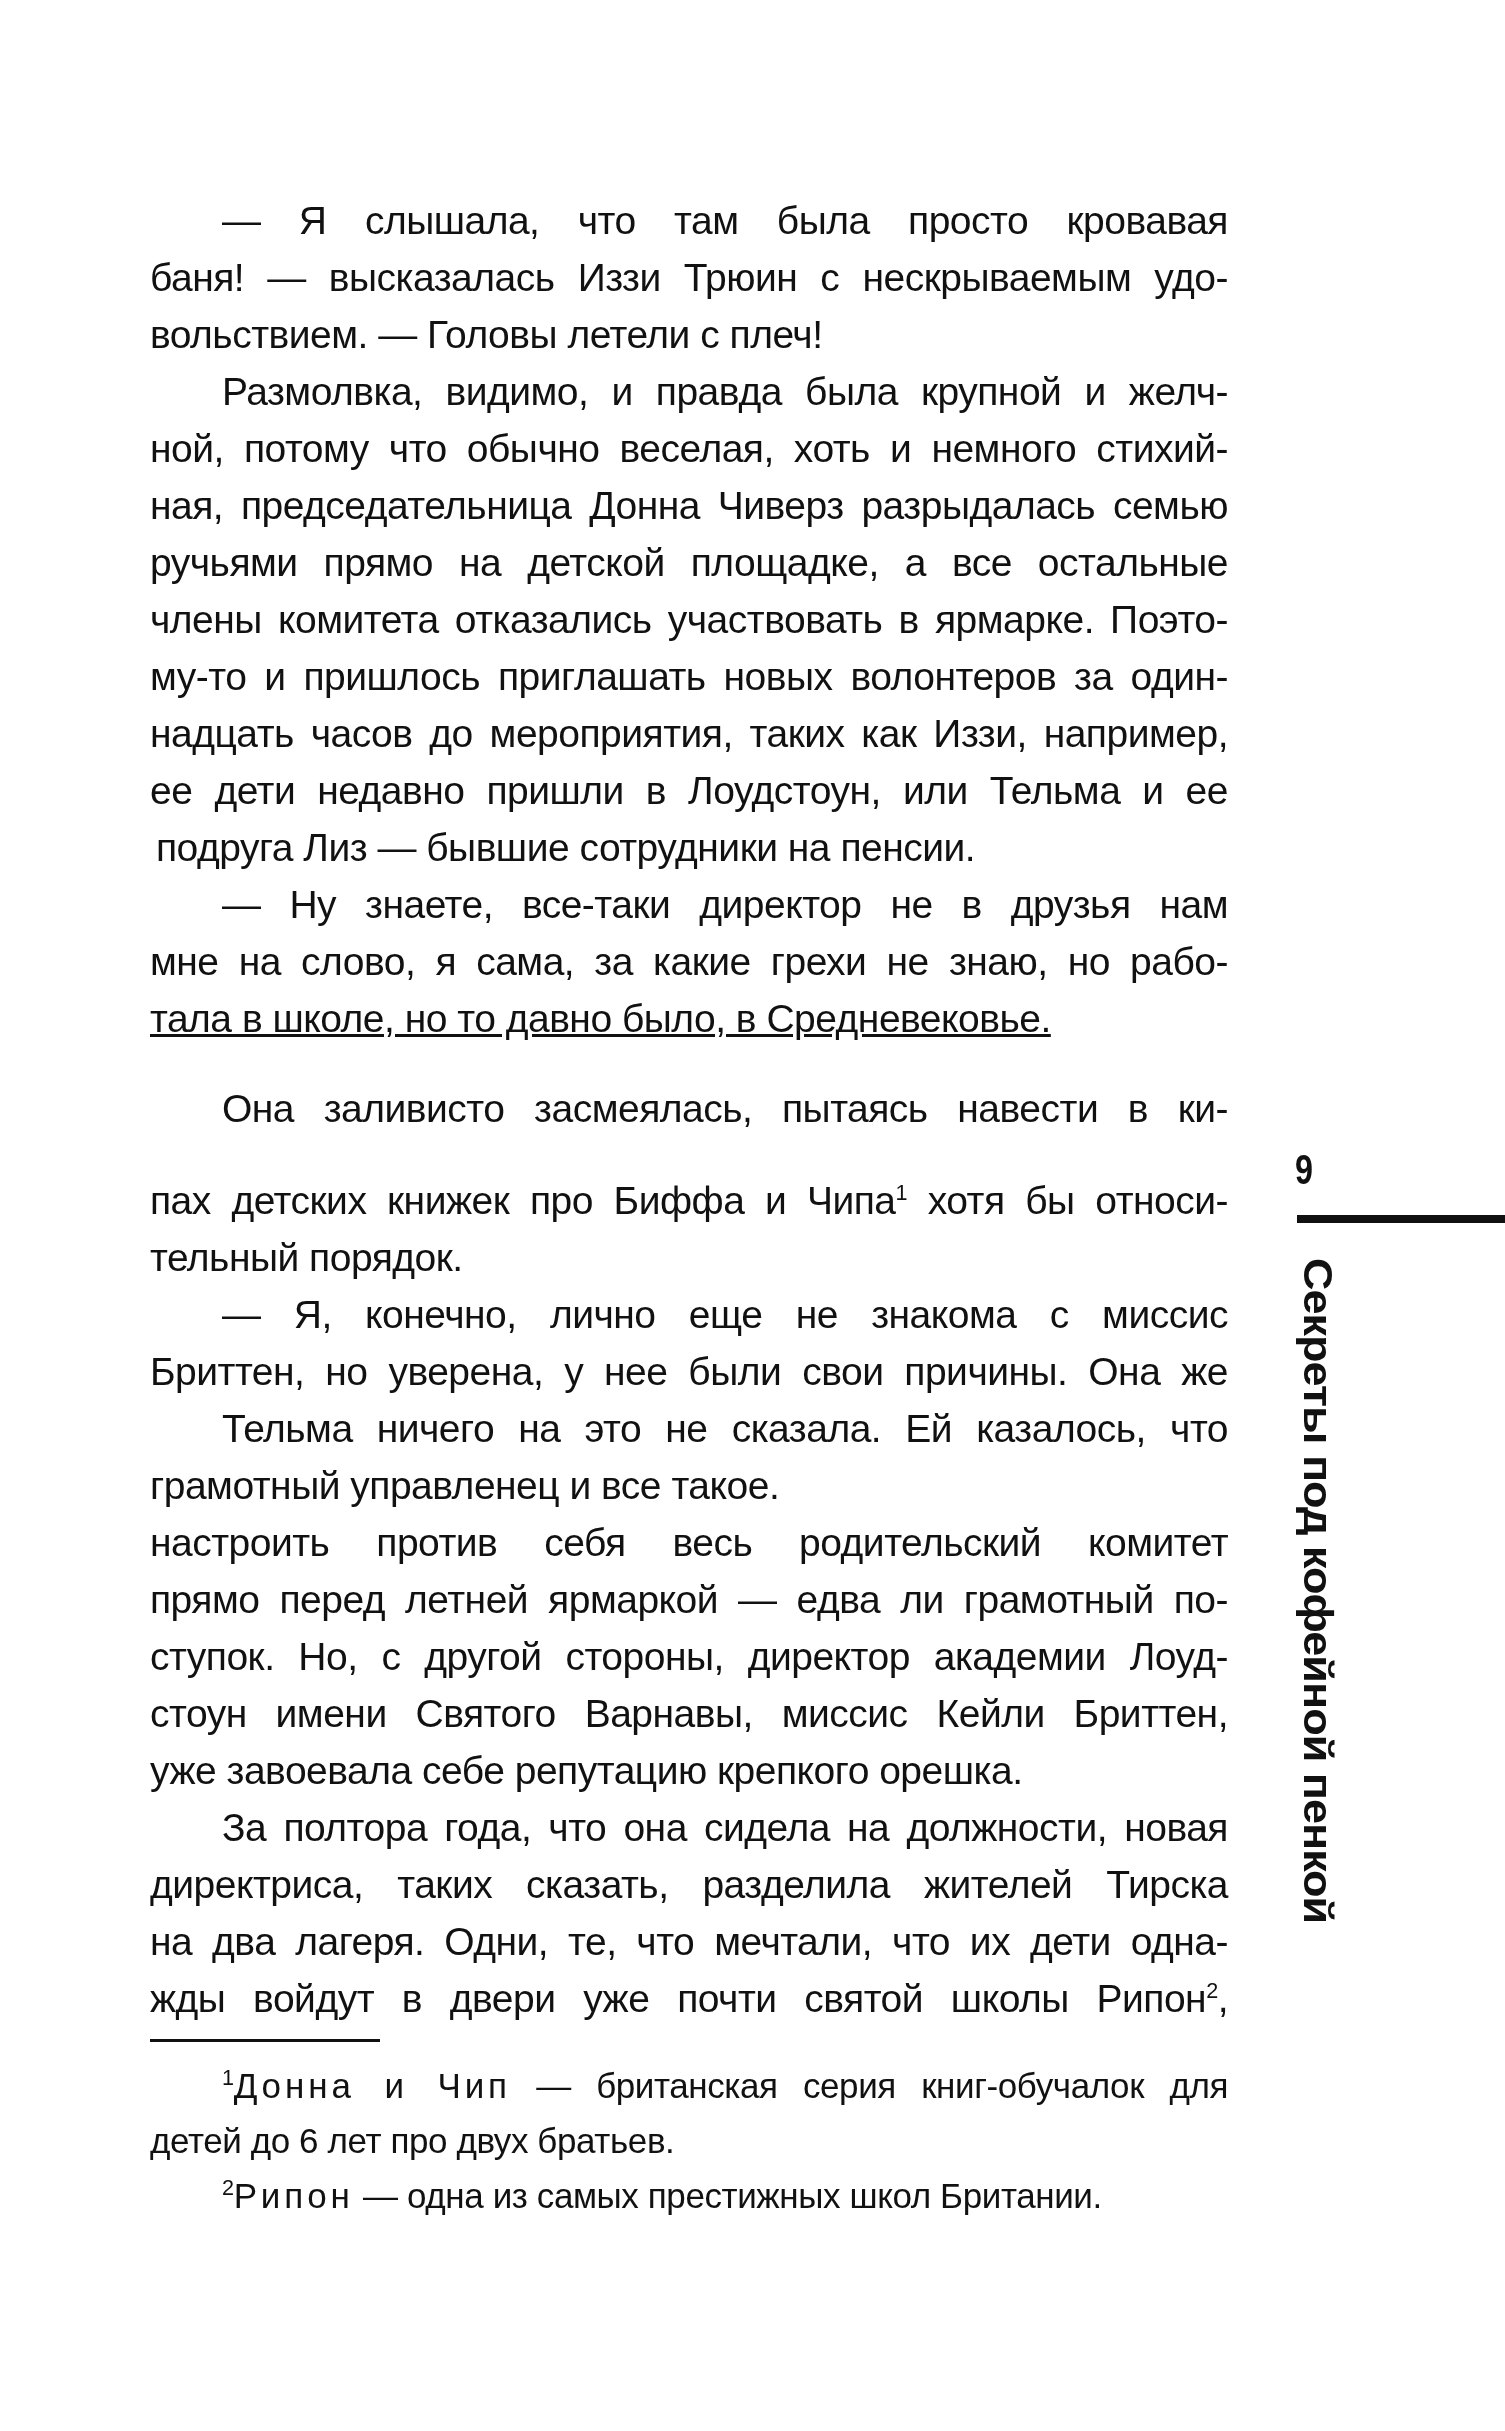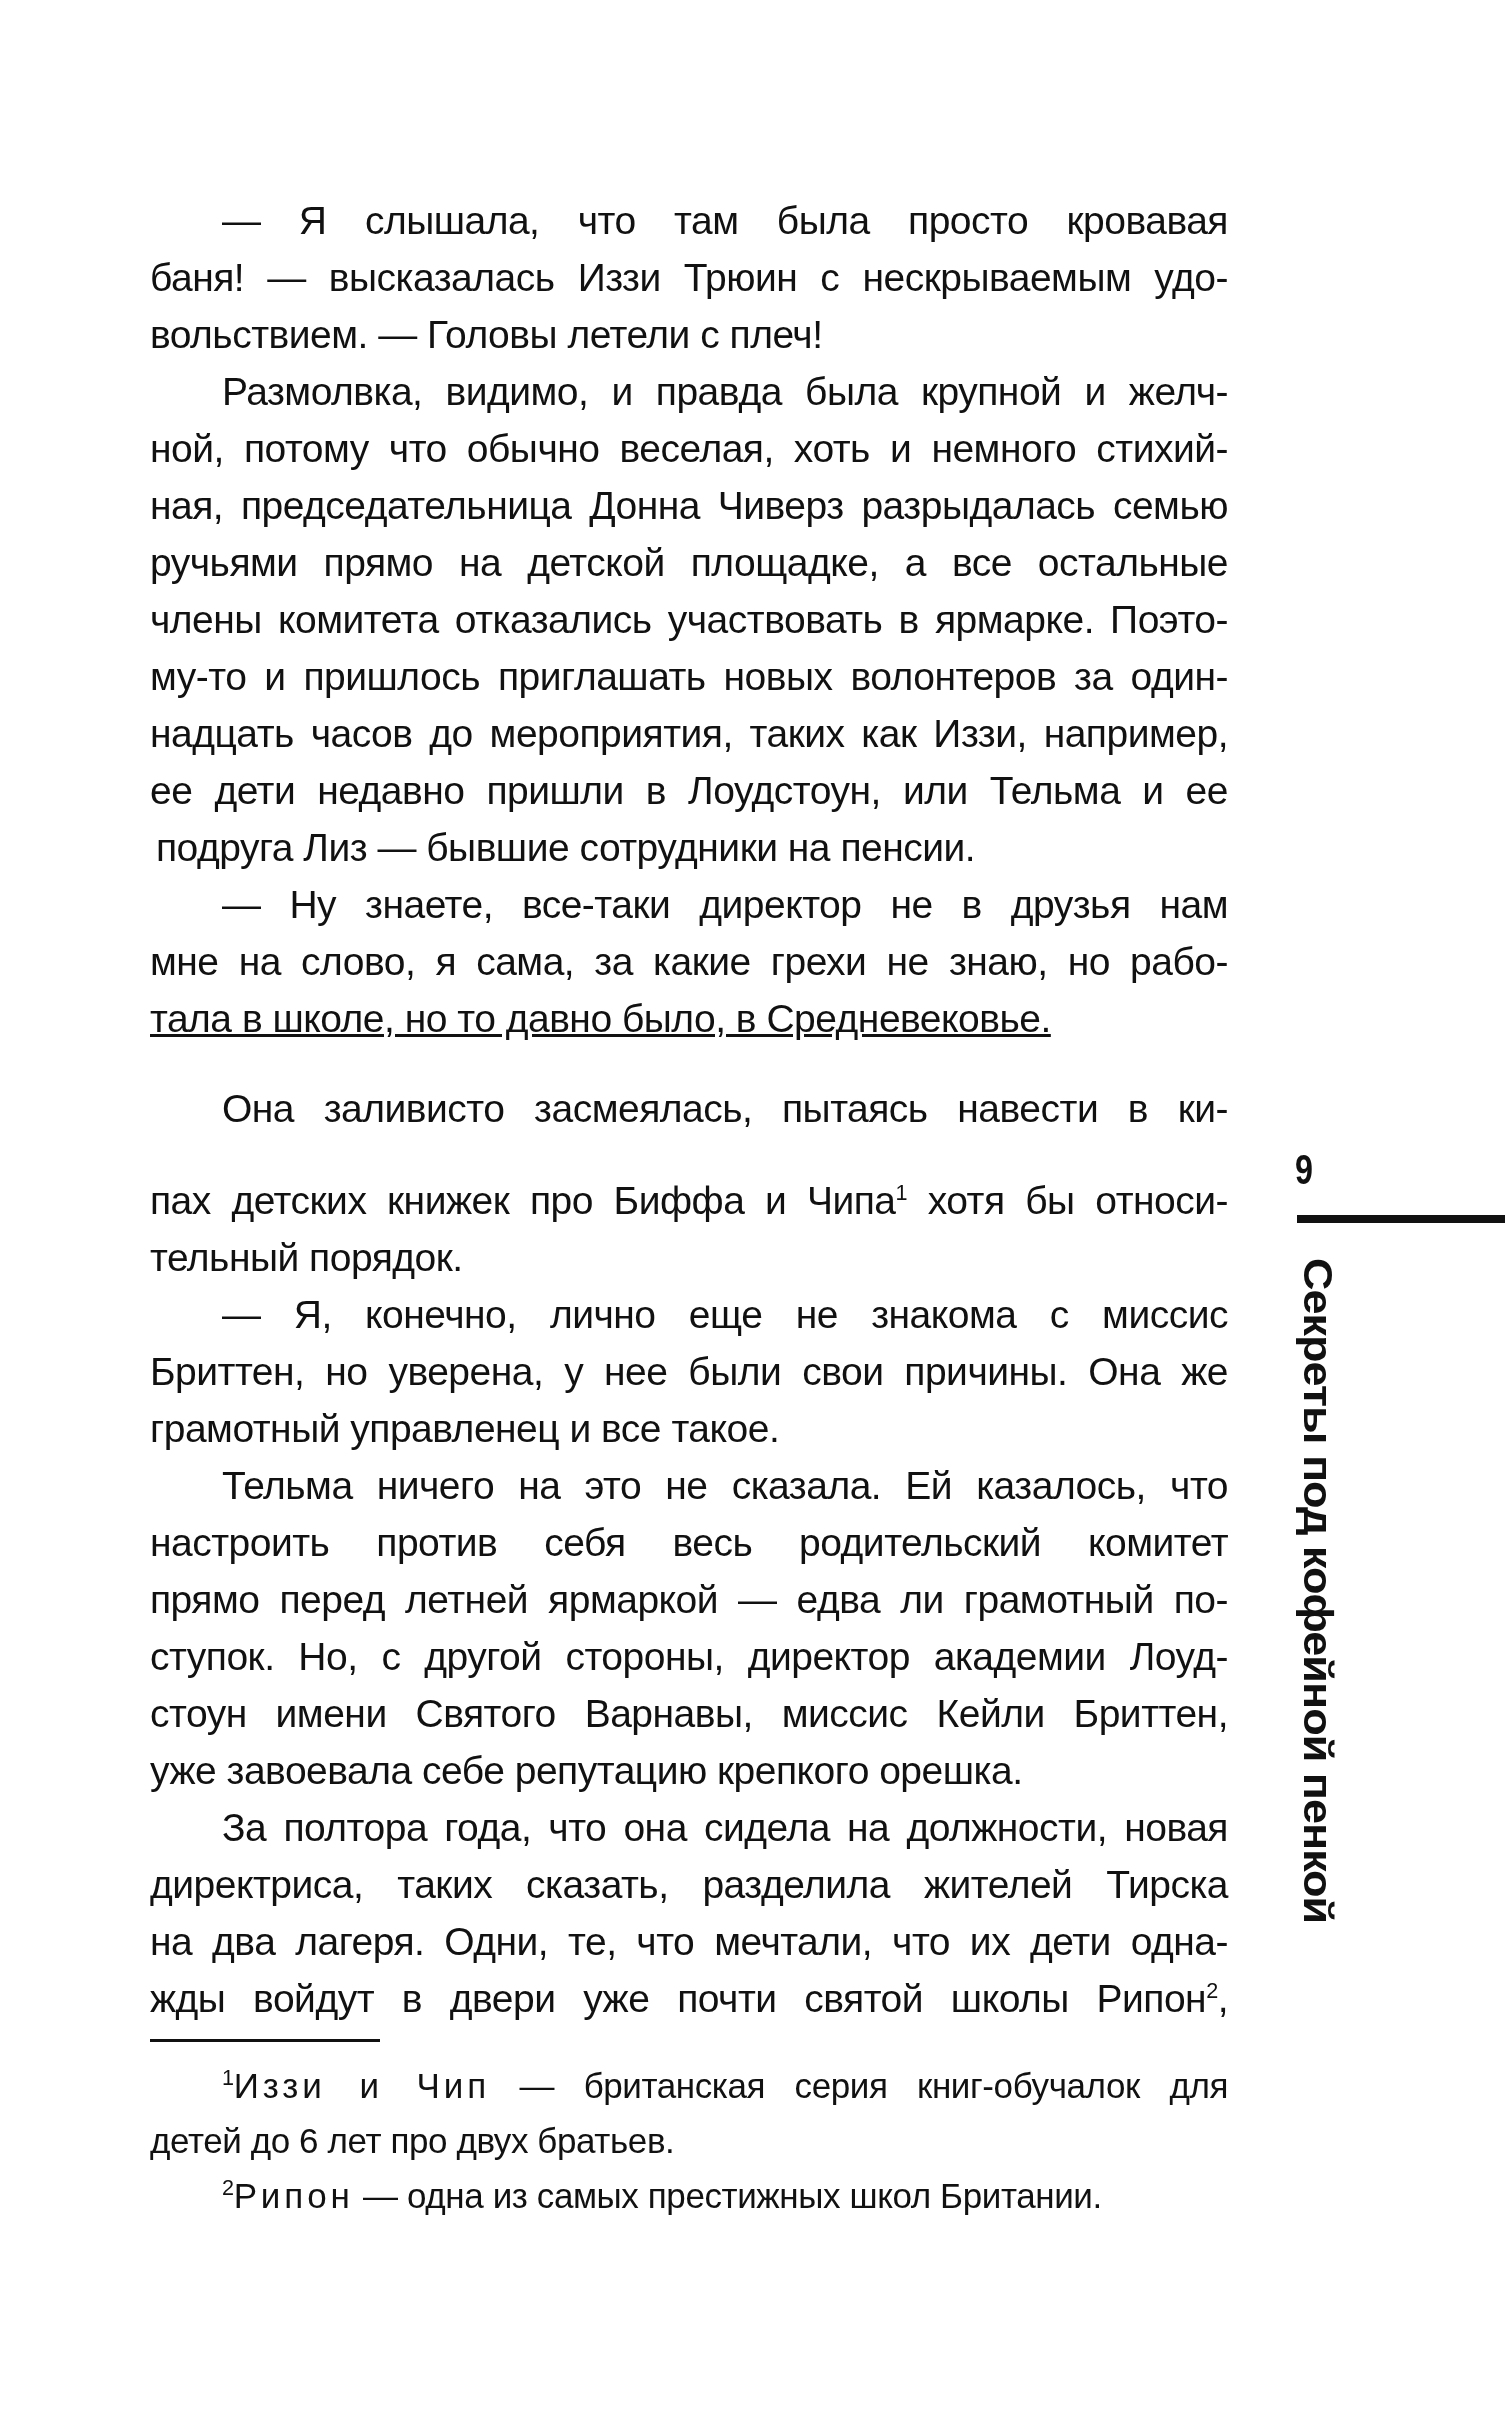--- a/index.html
+++ b/index.html
@@ -61,37 +61,37 @@
     <span class="line" style="display: block; width: auto;">ее дети недавно пришли в Лоудстоун, или Тельма и ее</span>
     <span class="line last" style="display: block; width: auto; margin-left: 6px;">подруга Лиз — бывшие сотрудники на пенсии.</span>
     <span class="line indent" style="display: block; width: auto;">— Ну знаете, все-таки директор не в друзья нам</span>
     <span class="line" style="display: block; width: auto;">мне на слово, я сама, за какие грехи не знаю, но рабо-</span>
     <span class="line last" style="display: block; width: auto; text-decoration: underline;">тала в школе, но то давно было, в Средневековье.</span>
     <span class="line indent" style="display: block; width: auto; margin-top: 33px;">Она заливисто засмеялась, пытаясь навести в ки-</span>
     <span class="line" style="display: block; width: auto; margin-top: 35px;"><span>пах детских книжек про Биффа и Чипа</span><sup>1</sup><span> хотя бы относи-</span></span>
     <span class="line last" style="display: block; width: auto;">тельный порядок.</span>
     <span class="line indent" style="display: block; width: auto;">— Я, конечно, лично еще не знакома с миссис</span>
     <span class="line" style="display: block; width: auto;">Бриттен, но уверена, у нее были свои причины. Она же</span>
+    <span class="line indent" style="display: block; width: auto;">Тельма ничего на это не сказала. Ей казалось, что</span>
     <span class="line last" style="display: block; width: auto;">грамотный управленец и все такое.</span>
-    <span class="line indent" style="display: block; width: auto;">Тельма ничего на это не сказала. Ей казалось, что</span>
     <span class="line" style="display: block; width: auto;">настроить против себя весь родительский комитет</span>
     <span class="line" style="display: block; width: auto;">прямо перед летней ярмаркой — едва ли грамотный по-</span>
     <span class="line" style="display: block; width: auto;">ступок. Но, с другой стороны, директор академии Лоуд-</span>
     <span class="line" style="display: block; width: auto;">стоун имени Святого Варнавы, миссис Кейли Бриттен,</span>
     <span class="line last" style="display: block; width: auto;">уже завоевала себе репутацию крепкого орешка.</span>
     <span class="line indent" style="display: block; width: auto;">За полтора года, что она сидела на должности, новая</span>
     <span class="line" style="display: block; width: auto;">директриса, таких сказать, разделила жителей Тирска</span>
     <span class="line" style="display: block; width: auto;">на два лагеря. Одни, те, что мечтали, что их дети одна-</span>
     <span class="line" style="display: block; width: auto;"><span>жды войдут в двери уже почти святой школы Рипон</span><sup>2</sup><span>,</span></span>
   </div>
 
   <div class="footrule"></div>
 
   <div class="footnotes">
-    <span class="fn-line indent" style="display: block; width: auto;"><sup>1</sup><span class="spaced">Иззи и Чип</span><span> — британская серия книг-обучалок для</span></span>
+    <span class="fn-line indent" style="display: block; width: auto;"><sup>1</sup><span class="spaced">Донна и Чип</span><span> — британская серия книг-обучалок для</span></span>
     <span class="fn-line last" style="display: block; width: auto;">детей до 6 лет про двух братьев.</span>
     <span class="fn-line indent last" style="display: block; width: auto;"><sup>2</sup><span class="spaced">Рипон</span><span> — одна из самых престижных школ Британии.</span></span>
   </div>
 
   <div class="page-number">9</div>
   <div class="side-rule"></div>
   <div class="running-title">Секреты под кофейной пенкой</div>
 
 </div>
 

